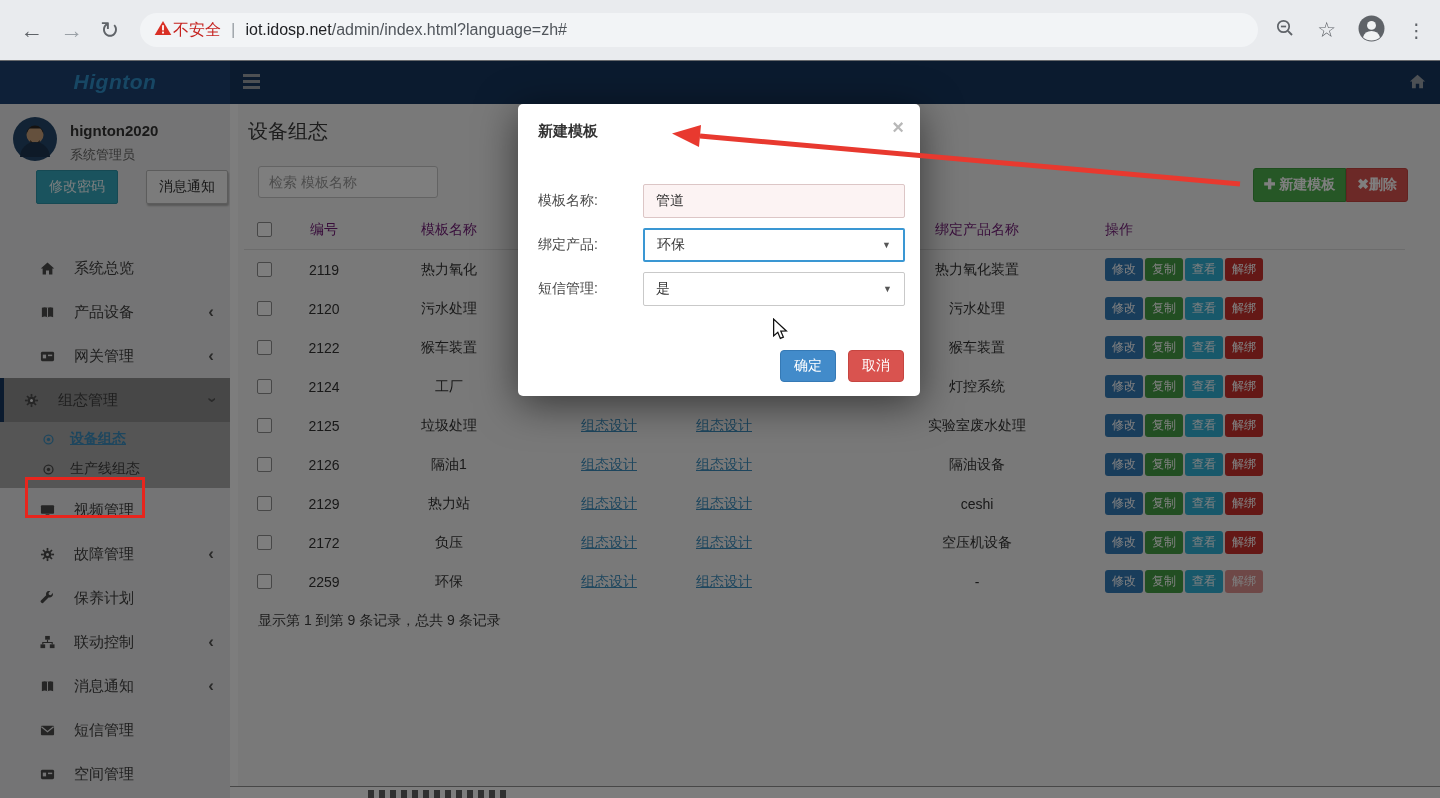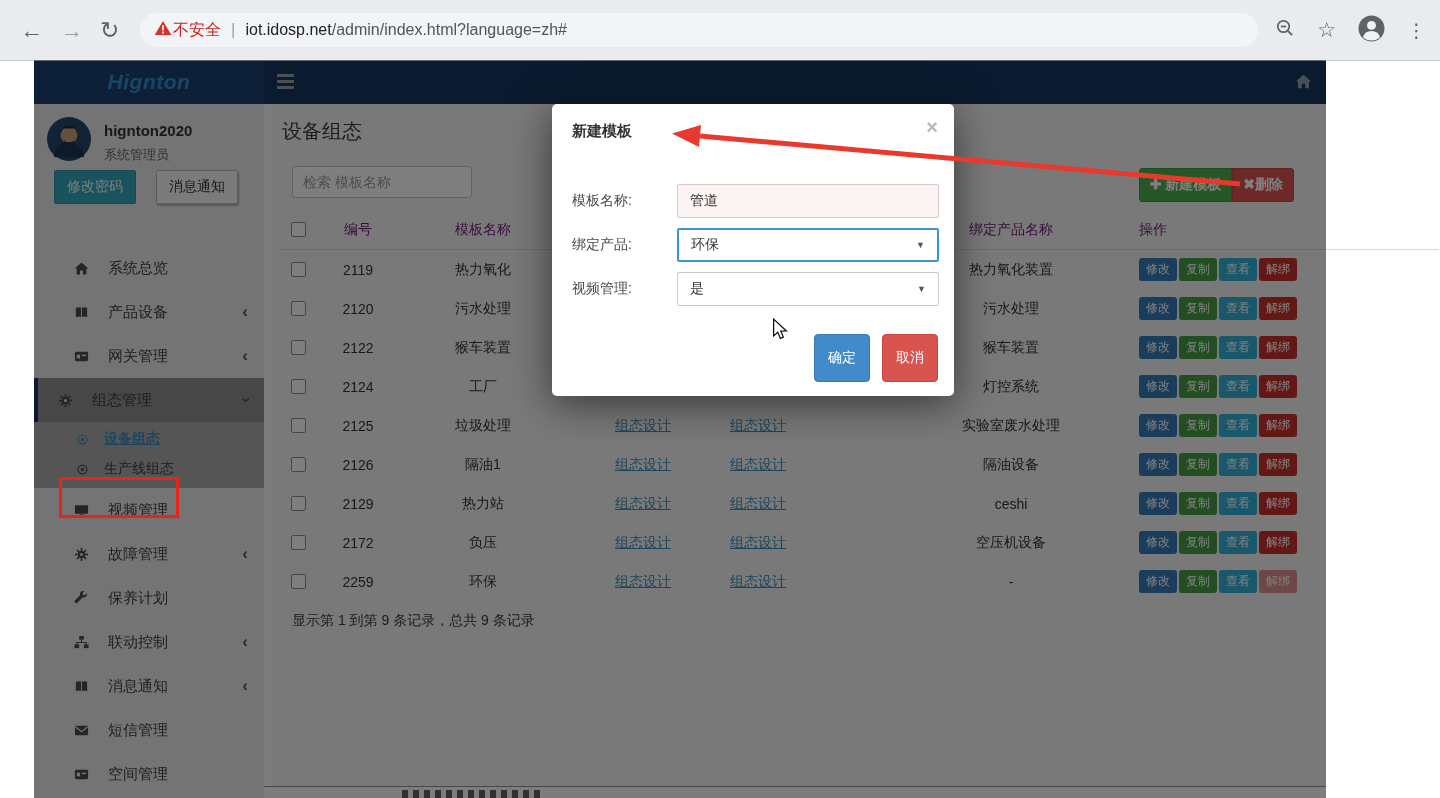--- a/index.html
+++ b/index.html
@@ -14,35 +14,35 @@
            border-radius:17px;display:flex;align-items:center;padding:0 14px;box-sizing:border-box;}
   .sec-warn{display:flex;align-items:center;gap:1px;}
   .sec-text{color:#c5221f;font-size:16px;}
   .url-sep{color:#9aa0a6;font-size:17px;margin:0 10px;}
   .url-host{color:#202124;font-size:16px;}
   .url-path{color:#50555b;font-size:16px;}
   .chrome-right{position:absolute;right:14px;top:0;height:60px;display:flex;align-items:center;gap:22px;color:#5f6368;}
   .star{font-size:21px;color:#5f6368;}
   .dots{font-size:19px;color:#5f6368;letter-spacing:0;}
   
-  .app{position:absolute;top:60px;left:0;width:1292px;height:738px;background:#f3f3f3;margin-left:34px;}
+  .app{position:absolute;top:60px;left:0;width:1440px;height:738px;background:#f3f3f3;}
   .topbar{position:absolute;top:0;left:0;width:100%;height:44px;background:#16365f;}
   .logo-block{position:absolute;left:0;top:0;width:230px;height:44px;background:#1c4170;
               display:flex;align-items:center;justify-content:center;}
   .logo-text{font-style:italic;font-weight:bold;color:#2e8fc9;font-size:21px;letter-spacing:.5px;}
   .hamburger{position:absolute;left:243px;top:14px;width:17px;}
   .hamburger span{display:block;height:3px;background:#9aa0a6;margin-bottom:3px;}
   .home-btn{position:absolute;right:14px;top:13px;color:#98a0a8;}
   
   .sidebar{position:absolute;top:44px;left:0;width:230px;bottom:0;background:#e9e9ea;}
   .user-card{position:relative;height:100px;}
   .uavatar{position:absolute;left:12px;top:12px;}
   .uname{position:absolute;left:70px;top:18px;font-size:15px;font-weight:bold;color:#333;}
   .urole{position:absolute;left:70px;top:42px;font-size:13px;color:#666;}
-  .ubtns{position:absolute;left:20px;top:66px;display:flex;gap:20px;}
+  .ubtns{position:absolute;left:36px;top:66px;display:flex;gap:28px;}
   .btn-teal{background:#35a7bc;color:#f2fafc;border:1px solid #2c93a6;font-size:14px;
             padding:7px 12px;border-radius:2px;}
   .btn-light{background:#f7f7f7;color:#333;border:1px solid #b9b9b9;font-size:14px;
              padding:7px 12px;border-radius:2px;box-shadow:1px 2px 2px rgba(0,0,0,.25);}
   #menu{list-style:none;margin:42px 0 0 0;padding:0;}
   .mi-wrap{margin:0;padding:0;}
   .menu-item{height:44px;display:flex;align-items:center;padding:0 16px 0 40px;color:#3f3f3f;
              font-size:15px;position:relative;}
   .menu-item.expanded{background:#8f8f8f;border-left:4px solid #16365f;padding-left:20px;}
   .mi-icon{width:22px;margin-right:12px;color:#4a4a4a;display:inline-flex;}
@@ -103,21 +103,21 @@
   .frow{position:absolute;left:0;width:100%;height:34px;}
   .flabel{position:absolute;left:20px;top:8px;font-size:14px;color:#4a4a4a;}
   .fctl{position:absolute;left:125px;top:0;width:262px;height:34px;box-sizing:border-box;}
   .inp{background:#fcf3f3;border:1px solid #dcc6c6;border-radius:2px;padding:0 12px;font-size:14px;color:#333;
        width:262px;height:34px;box-sizing:border-box;font-family:inherit;}
   .sel{display:flex;align-items:center;justify-content:space-between;background:#fff;border:1px solid #c9c9c9;
        border-radius:2px;padding:0 12px;font-size:14px;color:#333;}
   .sel.focused{border:2px solid #3a97d3;}
   .caret{font-size:9px;color:#555;}
   .modal-actions{position:absolute;right:16px;bottom:14px;display:flex;gap:12px;}
-  .btn-ok{background:#428bca;border:1px solid #3579b5;color:#fff;font-size:14px;padding:14px 13px;border-radius:4px;}
+  .btn-ok{background:#428bca;border:1px solid #3579b5;color:#fff;font-size:14px;padding:6px 13px;border-radius:4px;}
   .btn-cancel{background:#d9534f;border:1px solid #c64540;color:#fff;font-size:14px;padding:6px 13px;border-radius:4px;}
   
   .anno-rect{position:absolute;left:25px;top:417px;width:114px;height:35px;border:3px solid #e8251d;z-index:60;}
   .anno-svg{position:absolute;inset:0;width:1440px;height:798px;z-index:60;pointer-events:none;}
   .cursor{position:absolute;left:772px;top:318px;z-index:70;pointer-events:none;}
 </style>
 </head>
 <body>
 
 <div id="stage">
@@ -553,21 +553,21 @@
         <input class="inp fctl" value="管道" style="">
       </div>
       <div class="frow" style="top:124px">
         <span class="flabel">绑定产品:</span>
         <span class="sel fctl focused">
           <span>环保</span>
           <span class="caret">▼</span>
         </span>
       </div>
       <div class="frow" style="top:168px">
-        <span class="flabel">视频管理:</span>
+        <span class="flabel">短信管理:</span>
         <span class="sel fctl">
           <span>是</span>
           <span class="caret">▼</span>
         </span>
       </div>
       <div class="modal-actions">
         <button class="btn-ok">确定</button>
         <button class="btn-cancel">取消</button>
       </div>
     </div>

